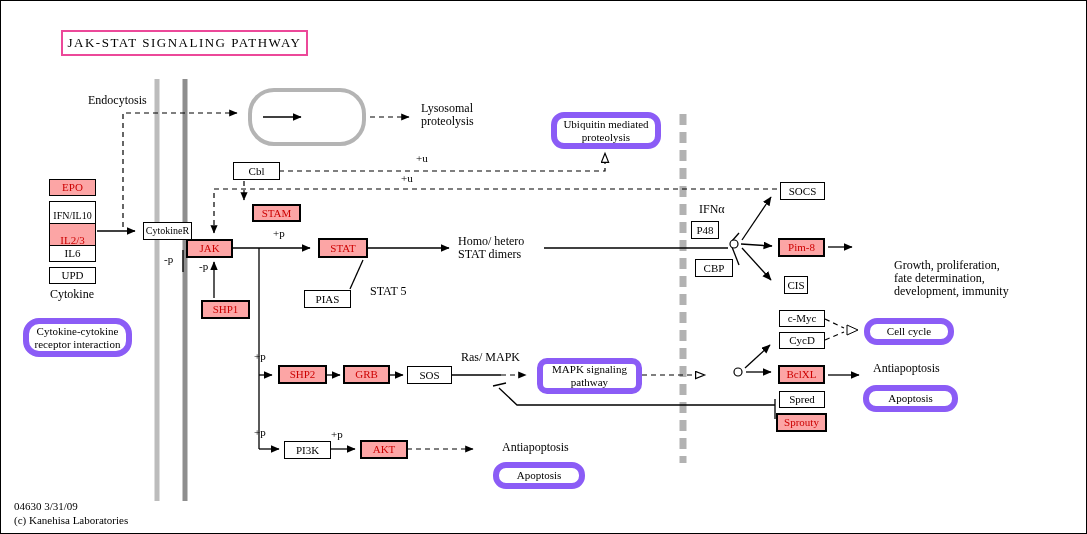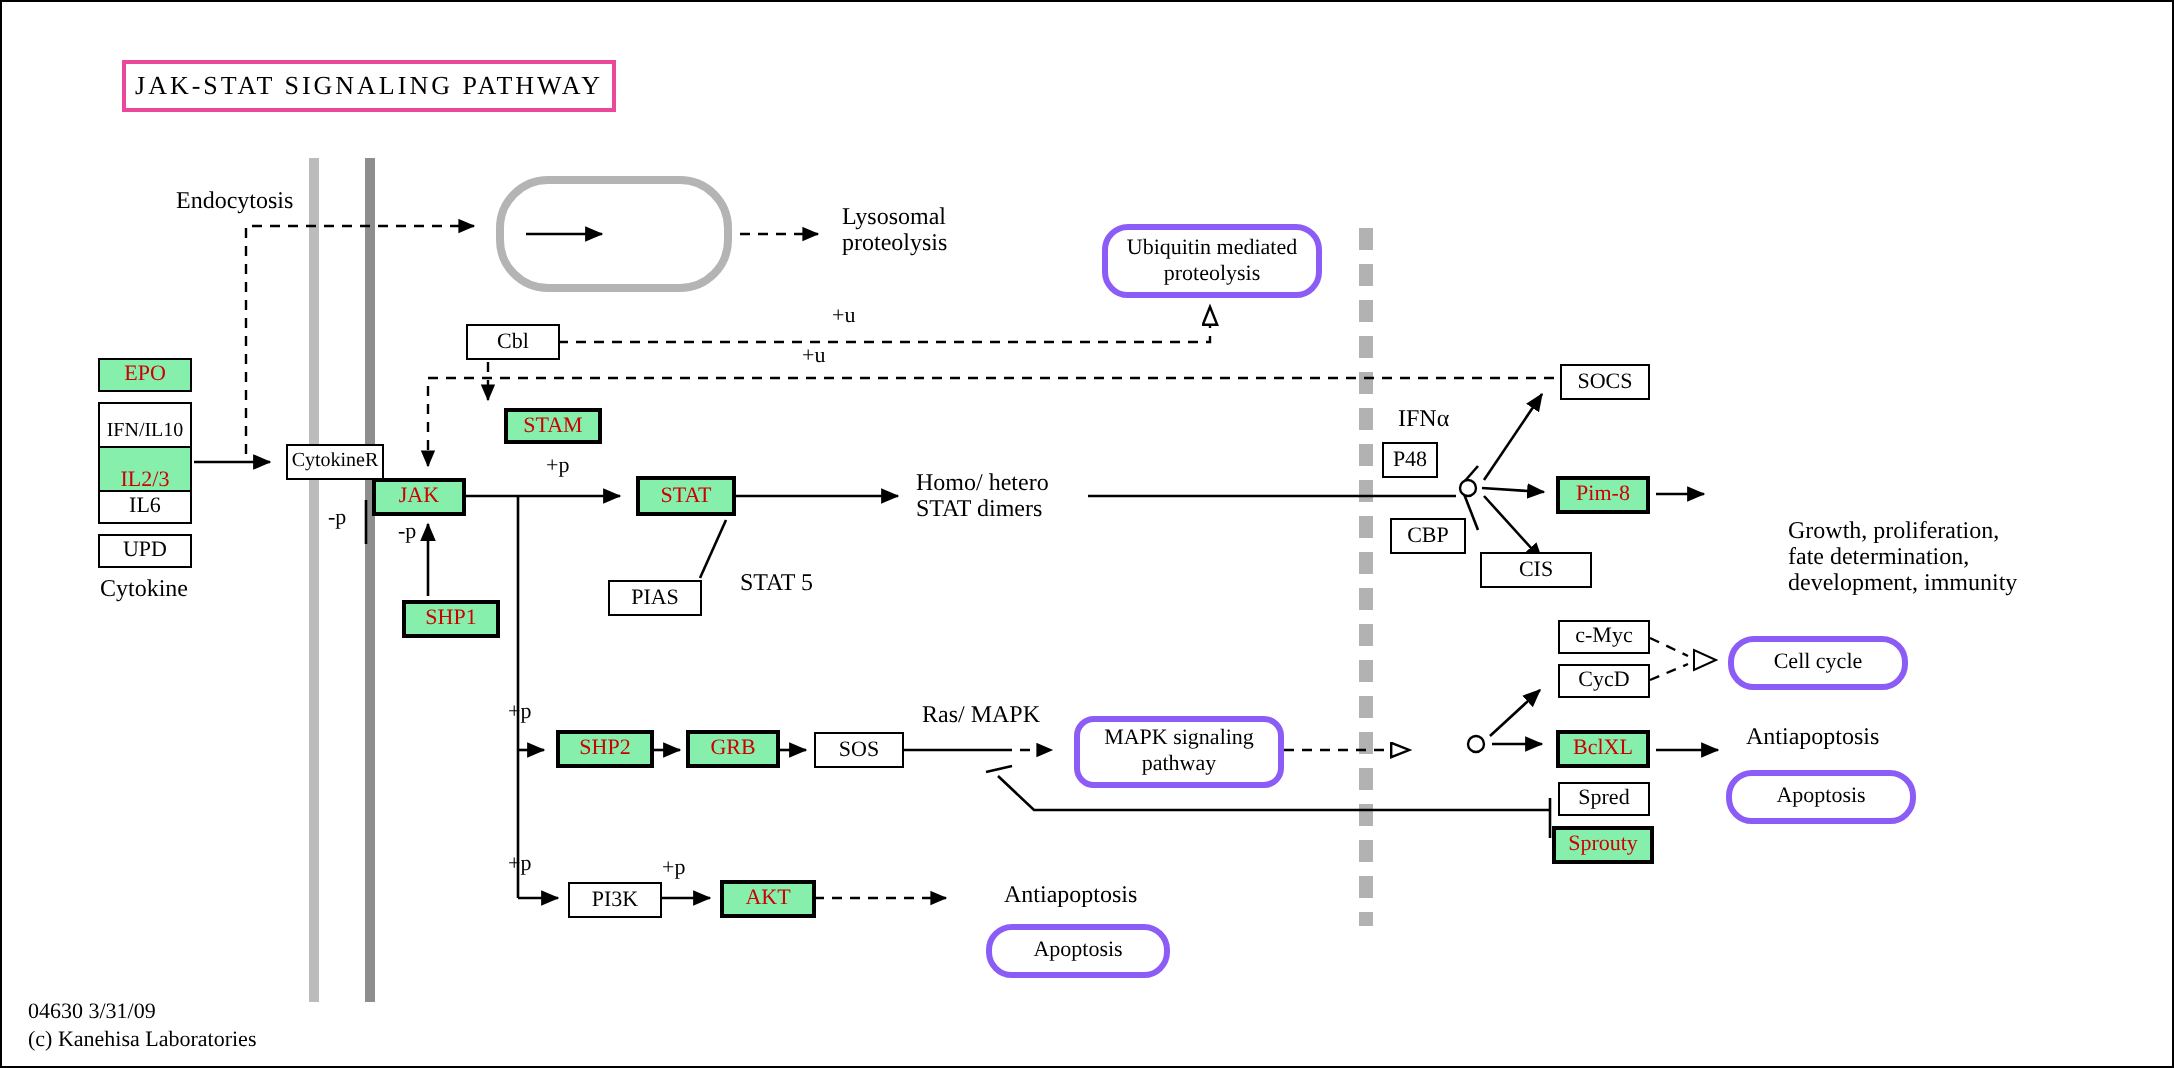--- a/index.html
+++ b/index.html
@@ -3,24 +3,24 @@
 <meta charset="utf-8">
 <style>
   *{margin:0;padding:0;box-sizing:border-box}
   body{background:#fff}
   #canvas{position:relative;width:1087px;height:534px;background:#fff;border:1px solid #000;
           font-family:"Liberation Serif",serif;overflow:hidden}
   #titlebox{position:absolute;left:60px;top:29px;width:247px;height:26px;border:2px solid #ec4899;
             display:flex;align-items:center;justify-content:center;font-size:13px;letter-spacing:1.5px;z-index:4;background:#fff}
   .node{position:absolute;border:1px solid #000;background:#fff;color:#000;font-size:11px;
         display:flex;align-items:center;justify-content:center;line-height:1;z-index:3;white-space:nowrap}
-  .node.hl{background:#86efac;color:#CC0000}
+  .node.hl{background:#fca5a5;color:#CC0000}
   .node.bold{border-width:2px}
   .node.tiny{font-size:10px}
-  .plink{position:absolute;border:3px solid #8b5cf6;border-radius:13px;background:#fff;color:#000;font-size:11px;
+  .plink{position:absolute;border:6px solid #8b5cf6;border-radius:13px;background:#fff;color:#000;font-size:11px;
          display:flex;align-items:center;justify-content:center;text-align:center;line-height:1.15;z-index:3;padding:2px 3px}
   .txt{position:absolute;color:#000;font-size:12px;line-height:1.1;z-index:2;white-space:nowrap}
   .txt.small{font-size:11px}
   svg.wires{position:absolute;left:0;top:0;z-index:1}
   .vesicle{position:absolute;left:247px;top:87px;width:118px;height:58px;border:4px solid #b4b4b4;
            border-radius:26px;z-index:2;background:transparent}
 </style>
 </head>
 <body>
 
@@ -111,28 +111,29 @@
   <div class="node hl bold" style="left:342px;top:364px;width:47px;height:19px">GRB</div>
   <div class="node" style="left:406px;top:365px;width:45px;height:18px">SOS</div>
 
   <div class="node" style="left:283px;top:440px;width:47px;height:18px">PI3K</div>
   <div class="node hl bold" style="left:359px;top:439px;width:48px;height:19px">AKT</div>
 
   <div class="node" style="left:690px;top:220px;width:28px;height:18px">P48</div>
   <div class="node" style="left:694px;top:258px;width:38px;height:18px">CBP</div>
   <div class="node" style="left:779px;top:181px;width:45px;height:18px">SOCS</div>
   <div class="node hl bold" style="left:777px;top:237px;width:47px;height:19px">Pim-8</div>
-  <div class="node" style="left:739px;top:275px;width:56px;height:18px">CIS</div>
+  <div class="node" style="left:783px;top:275px;width:24px;height:18px">CIS</div>
   <div class="node" style="left:778px;top:309px;width:46px;height:17px">c-Myc</div>
   <div class="node" style="left:778px;top:331px;width:46px;height:17px">CycD</div>
   <div class="node hl bold" style="left:777px;top:364px;width:47px;height:19px">BclXL</div>
   <div class="node" style="left:778px;top:390px;width:46px;height:17px">Spred</div>
   <div class="node hl bold" style="left:775px;top:412px;width:51px;height:19px">Sprouty</div>
 
   <div class="plink" style="left:550px;top:111px;width:110px;height:37px">Ubiquitin mediated proteolysis</div>
+  <div class="plink" style="left:22px;top:317px;width:109px;height:39px;border-radius:16px">Cytokine-cytokine receptor interaction</div>
   <div class="plink" style="left:536px;top:357px;width:105px;height:36px;border-radius:10px">MAPK signaling pathway</div>
   <div class="plink" style="left:863px;top:317px;width:90px;height:27px">Cell cycle</div>
   <div class="plink" style="left:862px;top:384px;width:95px;height:27px">Apoptosis</div>
   <div class="plink" style="left:492px;top:461px;width:92px;height:27px">Apoptosis</div>
 
   <div class="txt" style="left:87px;top:93px">Endocytosis</div>
   <div class="txt" style="left:420px;top:101px">
     <div>Lysosomal</div>
     <div>proteolysis</div>
   </div>

